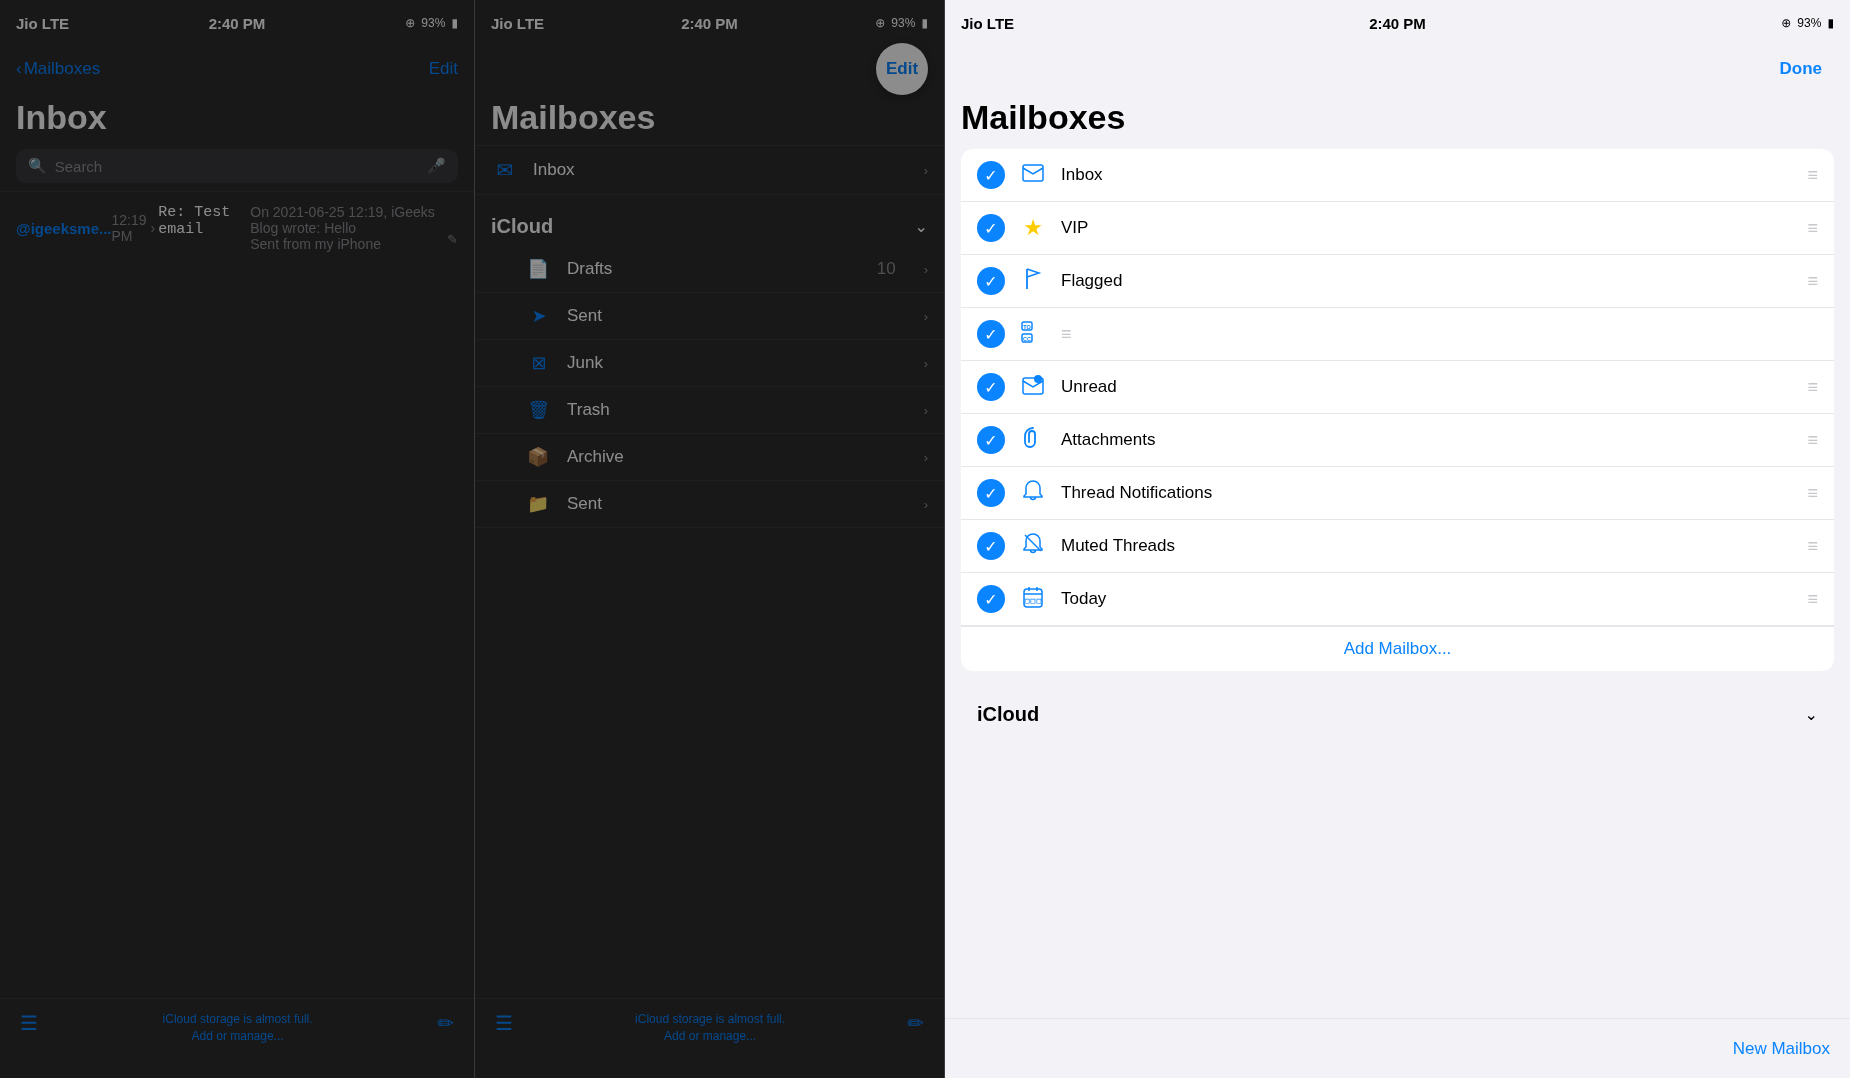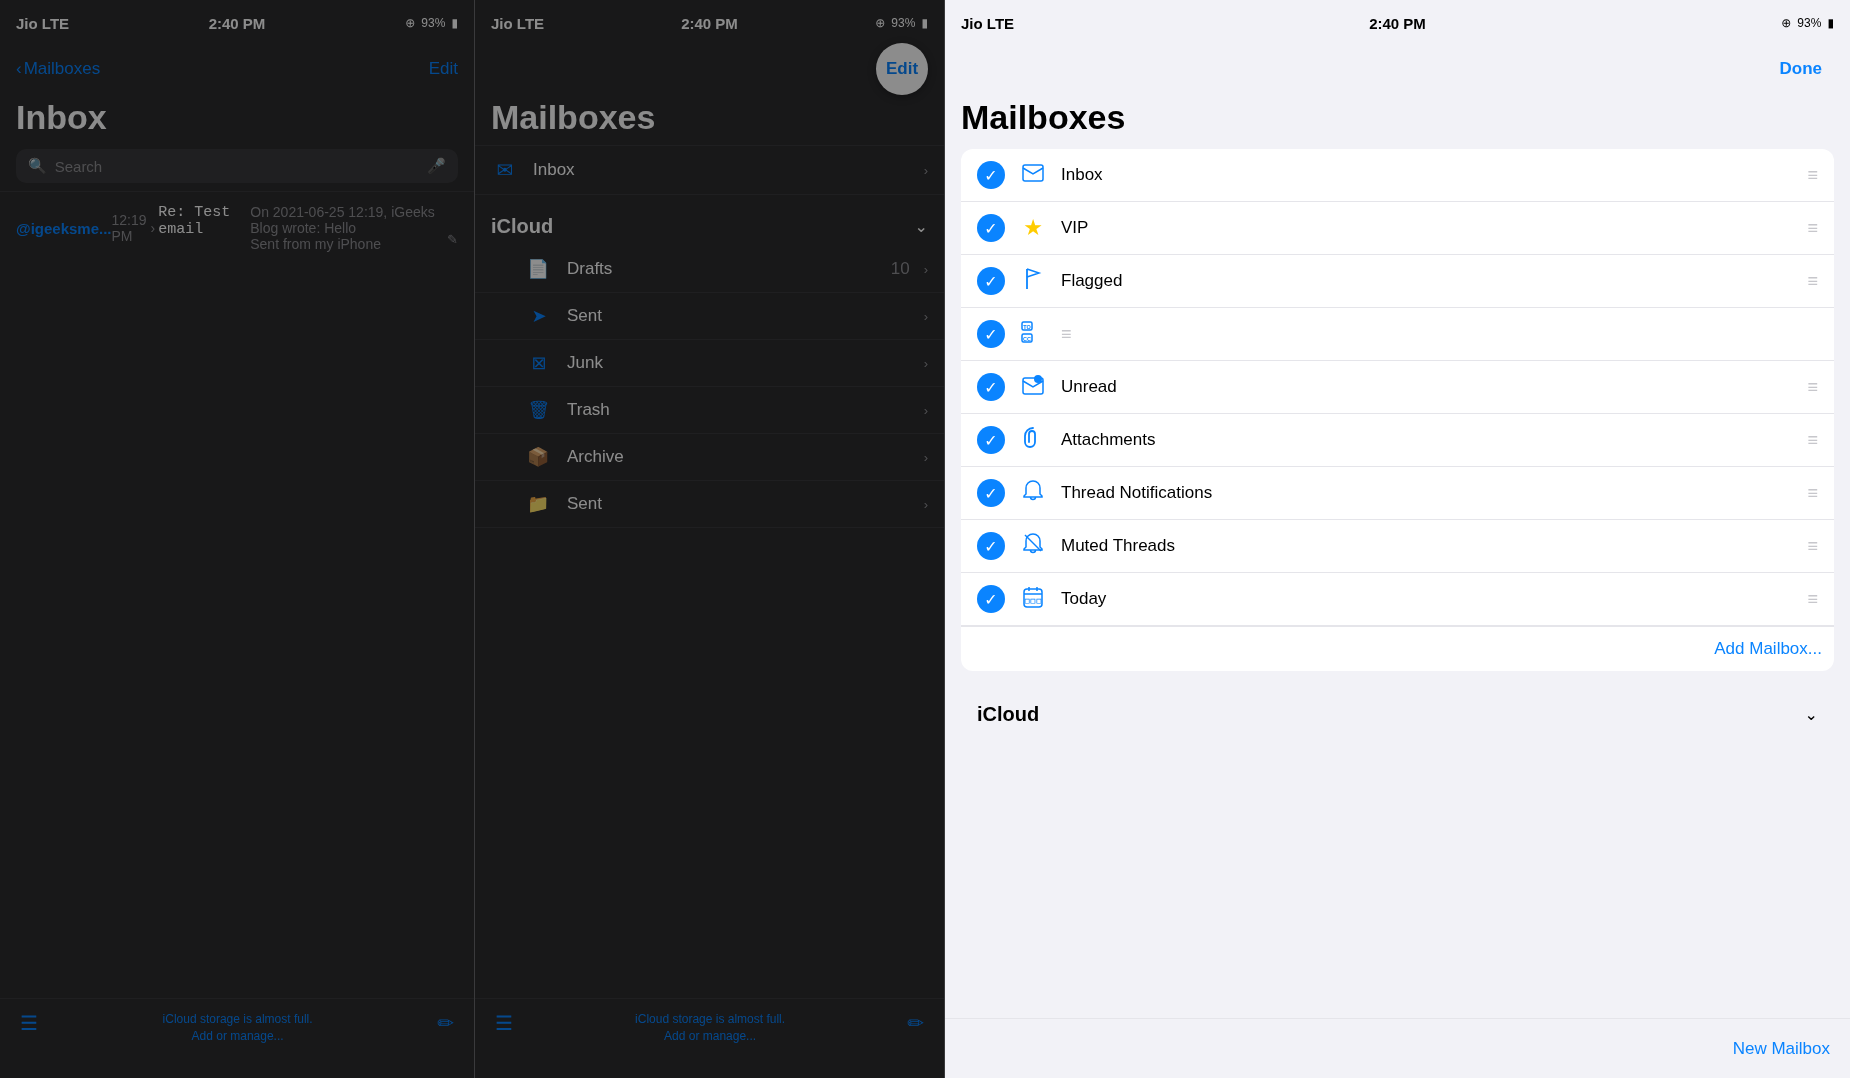--- a/index.html
+++ b/index.html
@@ -218,21 +218,21 @@
 
     .mailbox-label {
       flex: 1;
       color: #fff;
       font-size: 17px;
     }
 
     .mailbox-count {
       color: #8e8e93;
       font-size: 17px;
-      margin-right: 0;
+      margin-right: 14px;
     }
 
     .mailbox-chevron {
       color: #8e8e93;
       font-size: 13px;
     }
 
     
     .section-header {
       padding: 20px 16px 8px;
@@ -359,21 +359,21 @@
       font-weight: 600;
       color: #000;
     }
 
     .p3-section-chevron {
       color: #000;
       font-size: 16px;
     }
 
     .p3-add-mailbox {
-      text-align: right;
+      text-align: center;
       padding: 12px;
       color: #0a84ff;
       font-size: 17px;
       cursor: pointer;
       border-top: 1px solid #e5e5ea;
     }
 
     .p3-bottom-bar {
       position: absolute;
       bottom: 0;

